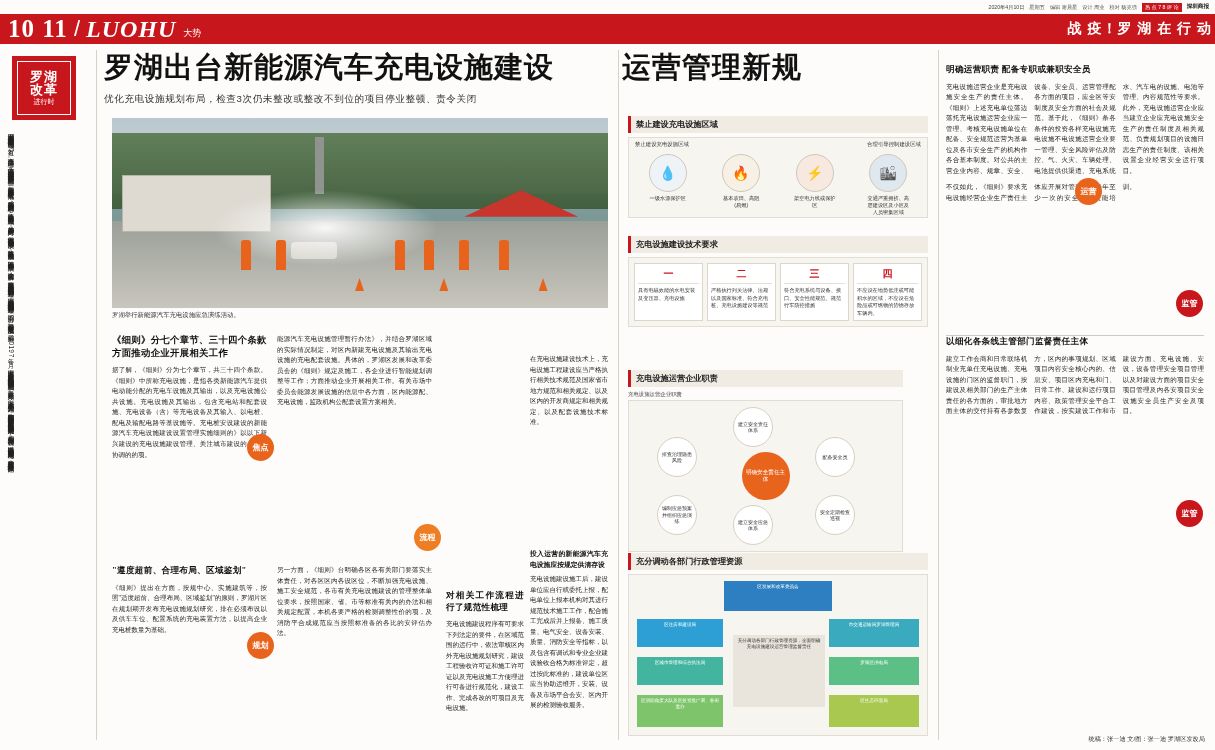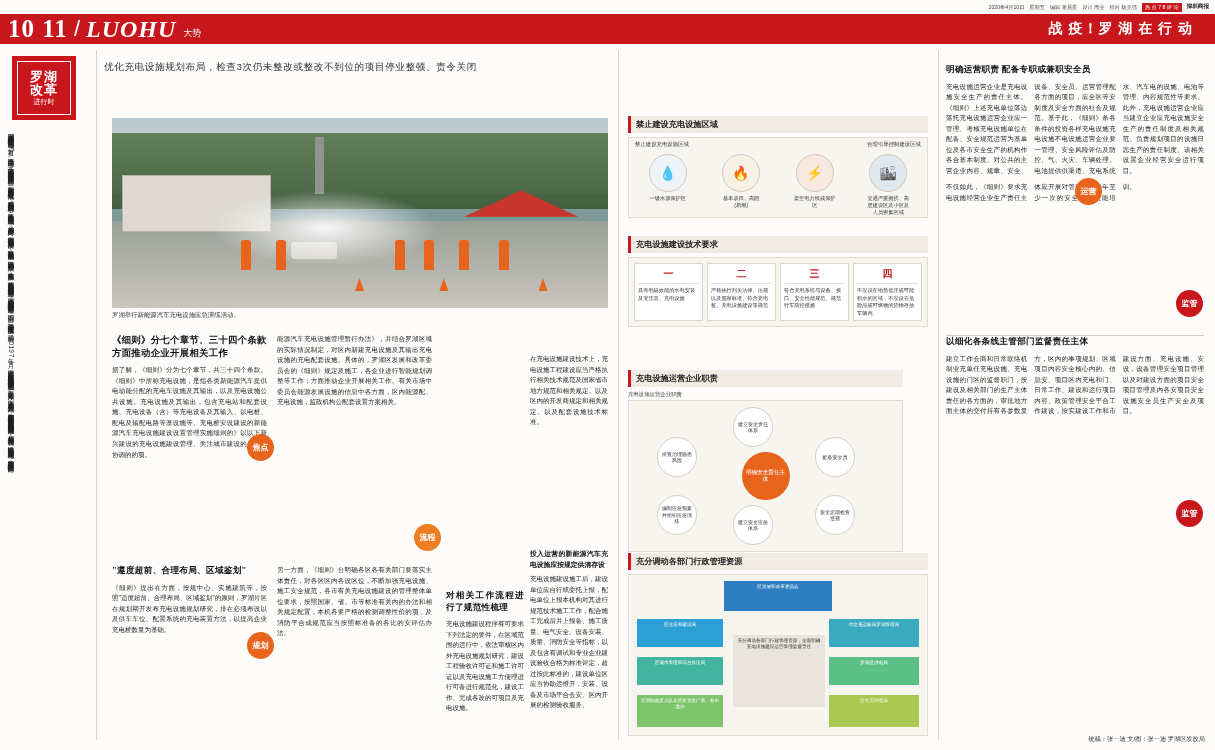--- a/index.html
+++ b/index.html
@@ -43,21 +43,21 @@
   }
   .masthead .slash { color:#fff; font-size:22px; padding:0 6px; }
   .masthead .pinyin {
     color:#fff; font-size:24px; font-style:italic; font-weight:bold;
     font-family:"Liberation Serif", serif; letter-spacing:1px;
   }
   .masthead .cn {
     color:#fff; font-size:9px; margin-left:7px; align-self:center; padding-top:8px;
   }
   .masthead .right-slogan {
-    margin-left:auto; color:#fff; font-size:14px; font-weight:bold; padding-right:22px;
+    margin-left:auto; color:#fff; font-size:14px; font-weight:bold; padding-right:3px;
     letter-spacing:1px;
   }
 
   
   .leftcol {
     position:absolute; top:52px; left:6px; width:80px; height:690px;
   }
   .logo-badge {
     width:64px; height:64px; background:#c8161d; color:#fff;
     margin:4px auto 8px 6px; position:relative;
@@ -230,20 +230,24 @@
         <span>改革</span>
         <span class="lb-sub">进行时</span>
       </div>
     </div>
     <div class="left-body">深圳东城是深圳唯一按大运营的永久性国际汽车城，有近30个汽车品牌建链。位于清水河三期宝安车城大门口附近擦兴大厦及深业车城的三里蓝区，其中的彭建一海海车新路中心近日正式落成，成为深圳最新路的彰新路汽车中心。新路路汽车的准车客签在汽城建，成为新的产业发展方向，但近期汽车电设施的相对不车的发展，新路路汽车电设施发展起，以速多因素制约行业发展。这个问题有解了！为规范罗湖区新路路汽车充电设施规划建设和运营管理，罗湖区建设局管理建设局建设施规划建设和运营管理，《细则》出台，推动行业可持续规范重发展。据了解，2019年7月，罗湖区出台了罗湖区新路路汽车充电设施建设运营管理实施细则的问征求意见稿，并于近日正式印发。罗湖区发改局相关负责人介绍，此次细则》编制严格按照国家《深圳市新路路汽车充电设施建设规划定》的相关规定要求，切实加强规划制度设计，以破除罗湖区各相行业面的政策与瓶颈，建立管理制度便及政有效性和实效性。</div>
   </div>
 
   <div class="vline" style="left:96px; top:50px; height:690px;"></div>
 
   <div class="headline-wrap">
+    <div class="headline">
+      <span class="h1a">罗湖出台新能源汽车充电设施建设</span>
+      <span class="h1b">运营管理新规</span>
+    </div>
     <div class="subhead">优化充电设施规划布局，检查3次仍未整改或整改不到位的项目停业整顿、责令关闭</div>
   </div>
 
   <div class="photo">
     <div class="sky"></div>
     <div class="trees"></div>
     <div class="ground"></div>
     <div class="bldg"></div>
     <div class="tower"></div>
     <div class="tent"></div>

